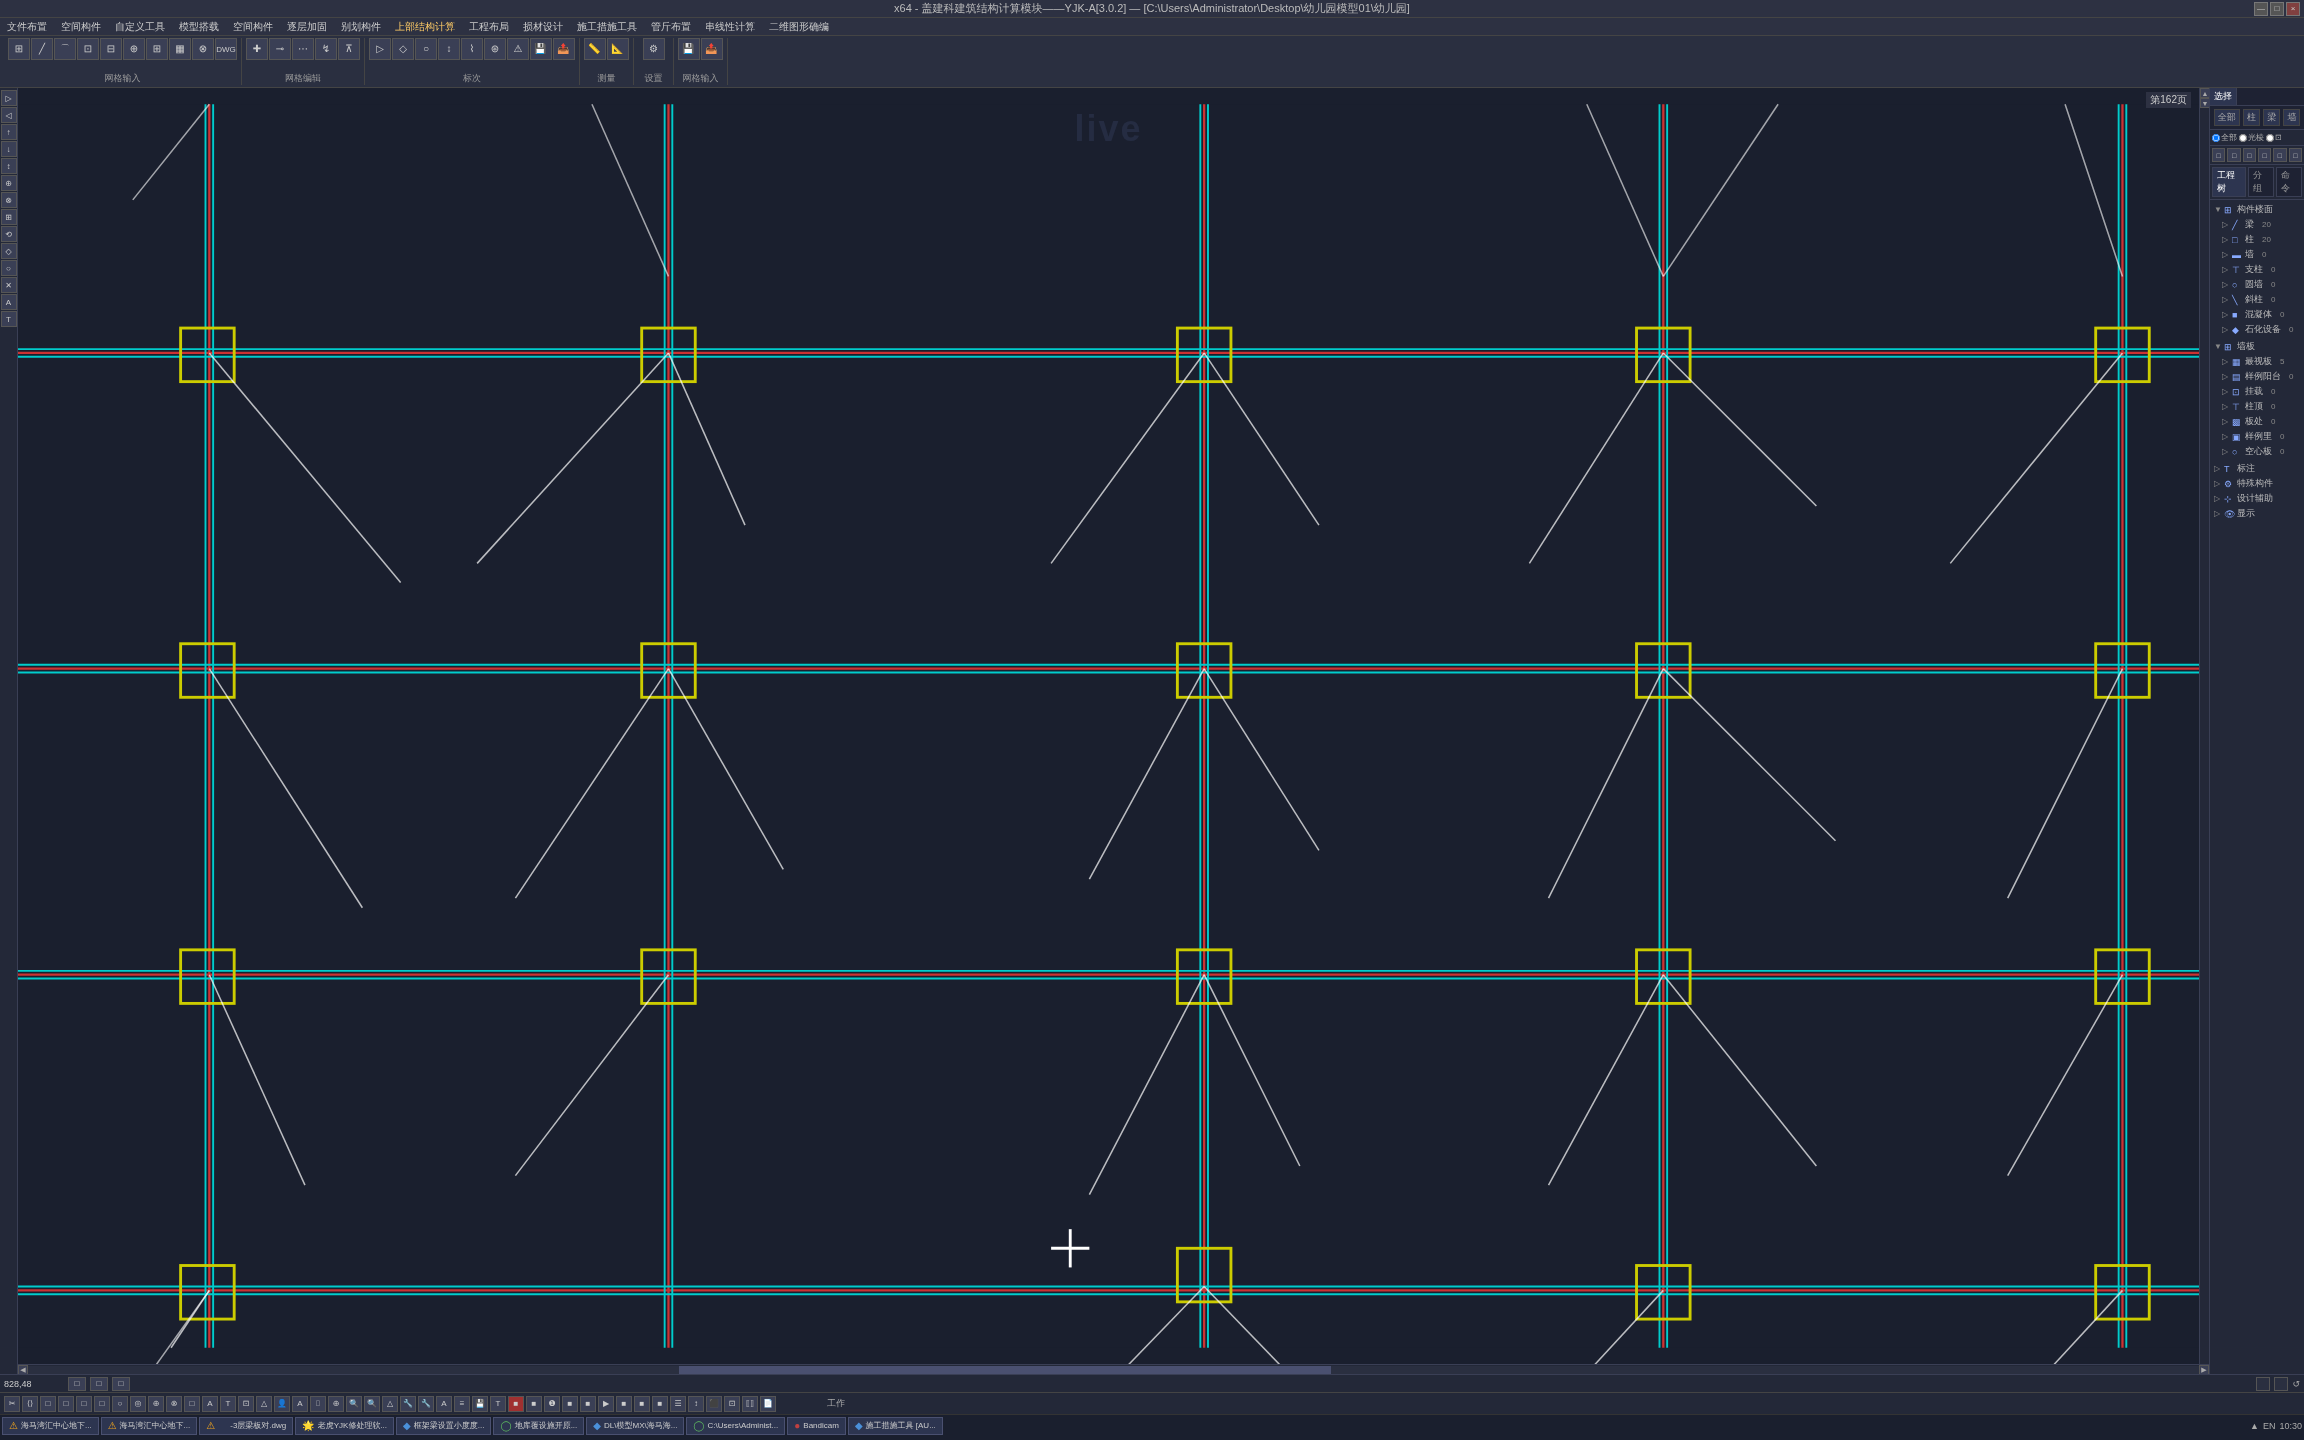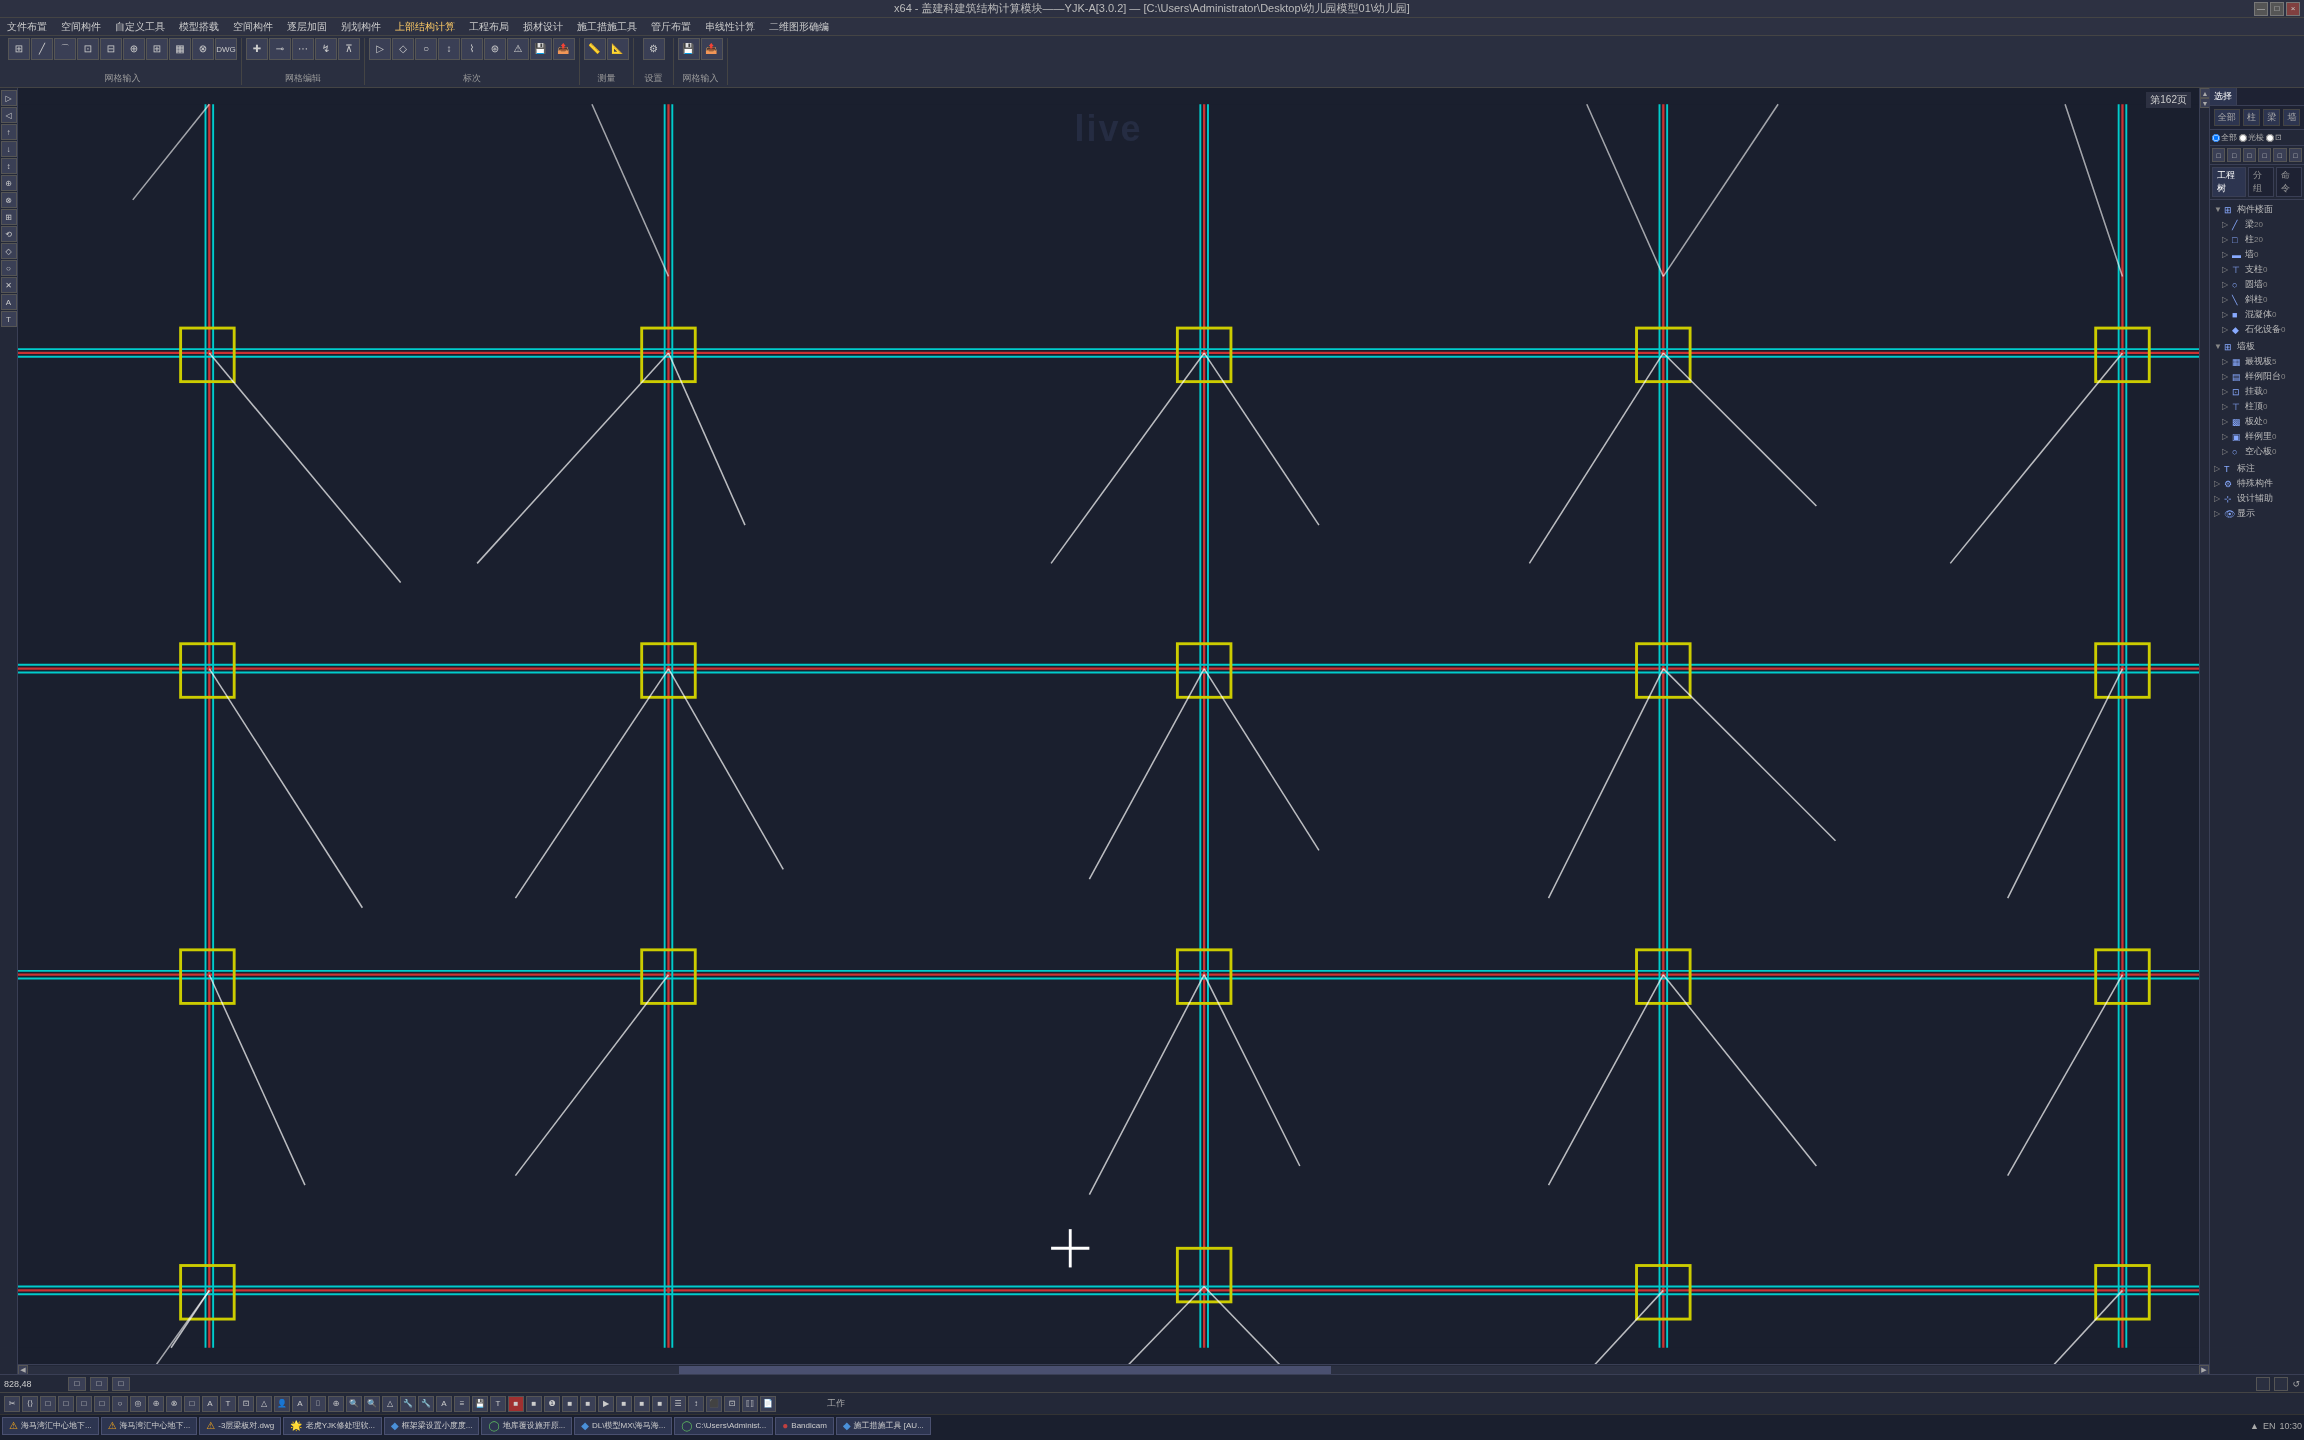--- a/index.html
+++ b/index.html
@@ -282,21 +282,21 @@
     }
     .tree-node .node-icon {
       width: 12px;
       font-size: 9px;
       margin-right: 1px;
     }
     .tree-node.level1 { padding-left: 2px; }
     .tree-node.level2 { padding-left: 10px; }
 
     .tree-badge {
-      margin-left: 0;
+      margin-left: 8px;
       color: #888;
       font-size: 8px;
     }
 
     
     #status-bar {
       height: 18px;
       background: #232838;
       border-top: 1px solid #3a3f55;
       display: flex;
@@ -986,21 +986,21 @@
   <div class="taskbar-item">
     <span class="task-icon" style="color:#e8a020;">⚠</span>
     <span style="font-size:8px;">海马湾汇中心地下...</span>
   </div>
   <div class="taskbar-item">
     <span class="task-icon" style="color:#e8a020;">⚠</span>
     <span style="font-size:8px;">海马湾汇中心地下...</span>
   </div>
   <div class="taskbar-item">
     <span class="task-icon" style="color:#e8a020;">⚠</span>
-    <span style="font-size:8px;">-3层梁板对.dwg</span>
+    <span style="font-size:8px;margin-left:12px;">-3层梁板对.dwg</span>
   </div>
   <div class="taskbar-item">
     <span class="task-icon" style="color:#f0c020;">🌟</span>
     <span style="font-size:8px;">老虎YJK修处理软...</span>
   </div>
   <div class="taskbar-item">
     <span class="task-icon" style="color:#4a90d9;">◆</span>
     <span style="font-size:8px;">框架梁设置小度度...</span>
   </div>
   <div class="taskbar-item">

